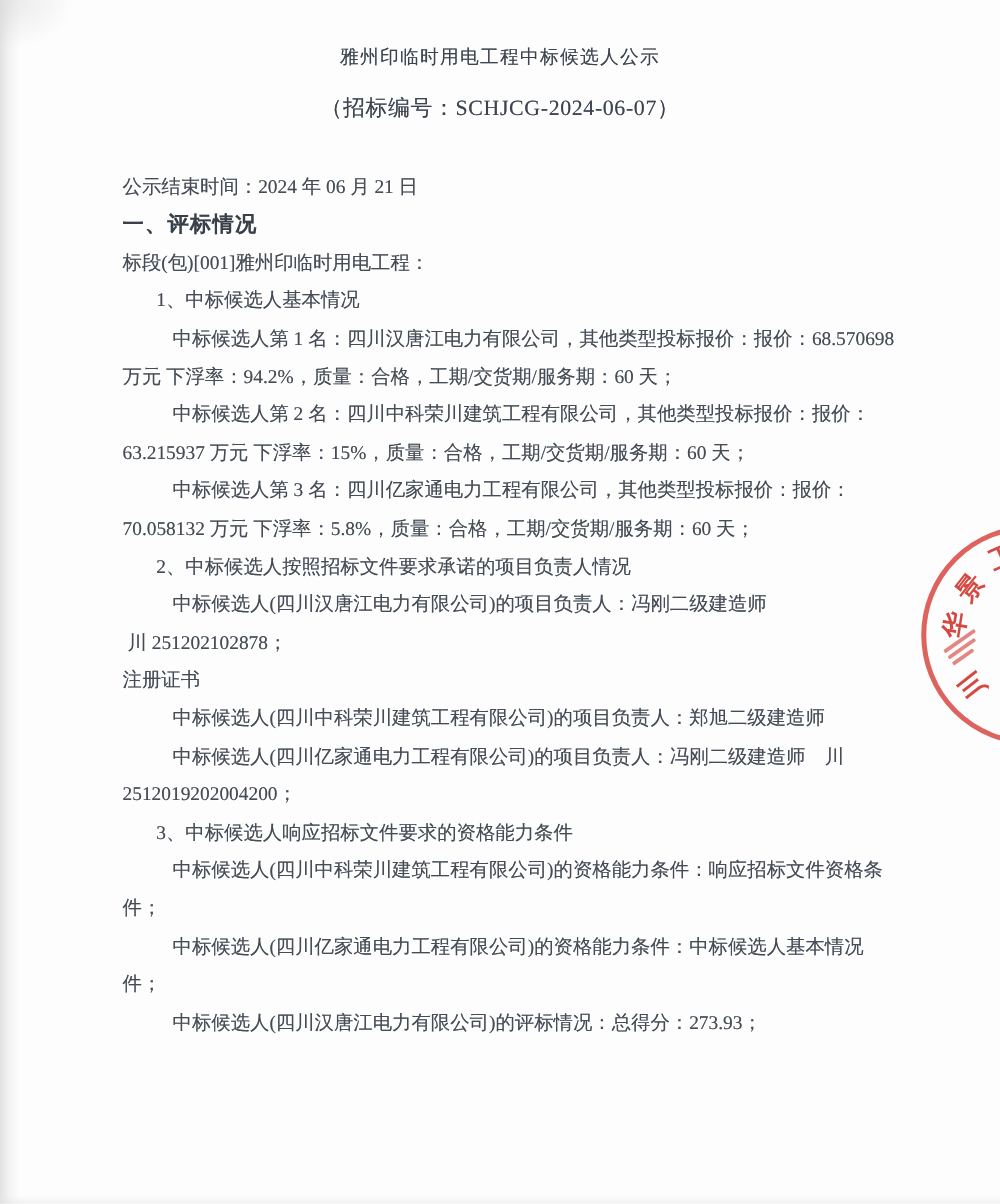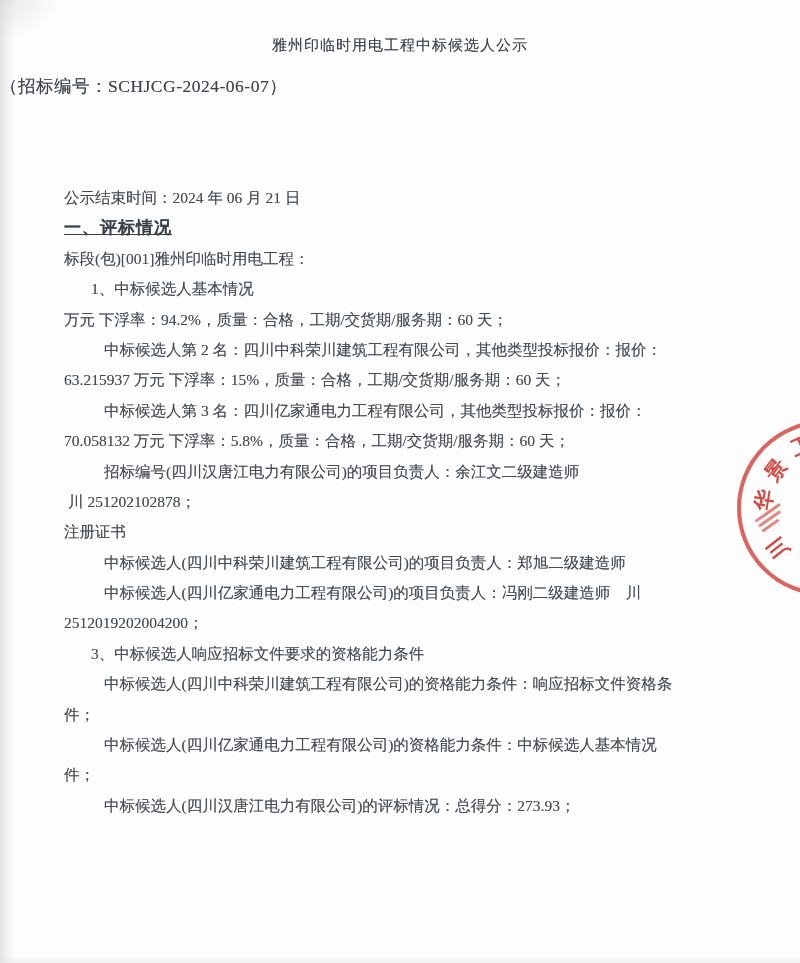--- a/index.html
+++ b/index.html
@@ -35,40 +35,39 @@
   
   .doc-title {
     position: absolute; top: 36px; left: 0;
     width: 100%; text-align: center;
     font-size: 15px; letter-spacing: 1px;
     color: #3d4450;
     text-shadow: 0 0 .5px rgba(61,68,80,.55);
   }
   .doc-subtitle {
     position: absolute; top: 74px; left: 0;
-    width: 100%; text-align: left;
+    width: 100%; text-align: center;
     font-size: 17.5px; letter-spacing: .5px;
     color: #3d4450;
     text-shadow: 0 0 .5px rgba(61,68,80,.55);
   }
   .doc-body {
     position: absolute; top: 135px; left: 0;
     width: 100%;
-    padding-left: 64px; padding-right: 40px;
+    padding-left: 98px; padding-right: 40px;
     box-sizing: border-box;
-    margin-top: 48px;
   }
   .line {
     height: 30.4px; line-height: 30.4px;
     font-size: 15.5px;
     color: #454c56;
     white-space: nowrap;
     text-shadow: 0 0 .5px rgba(69,76,86,.5);
   }
-  .line.heading { font-weight: bold; font-size: 17px; color: #394049; letter-spacing: 1px; text-decoration: underline; }
+  .line.heading { font-weight: bold; font-size: 17px; color: #394049; letter-spacing: 1px; }
   .line.item  { padding-left: 27px; }
   .line.para  { padding-left: 40px; }
   .line.plain2 { padding-left: 4px; }
 
   
   .seal {
     position: absolute; left: 737px; top: 420px;
     width: 176px; height: 176px;
     border: 4.5px solid rgba(214, 72, 66, .85);
     border-radius: 50%;
@@ -105,26 +104,28 @@
 <div class="scan-edge-bottom"></div>
 
 <div class="doc-title">雅州印临时用电工程中标候选人公示</div>
 <div class="doc-subtitle">（招标编号：SCHJCG-2024-06-07）</div>
 
 <div class="doc-body">
     <div class="line plain">公示结束时间：2024 年 06 月 21 日</div>
     <div class="line heading">一、评标情况</div>
     <div class="line plain">标段(包)[001]雅州印临时用电工程：</div>
     <div class="line item">1、中标候选人基本情况</div>
+    <div class="line para">中标候选人第 1 名：四川汉唐江电力有限公司，其他类型投标报价：报价：68.570698</div>
     <div class="line plain">万元 下浮率：94.2%，质量：合格，工期/交货期/服务期：60 天；</div>
     <div class="line para">中标候选人第 2 名：四川中科荣川建筑工程有限公司，其他类型投标报价：报价：</div>
     <div class="line plain">63.215937 万元 下浮率：15%，质量：合格，工期/交货期/服务期：60 天；</div>
     <div class="line para">中标候选人第 3 名：四川亿家通电力工程有限公司，其他类型投标报价：报价：</div>
     <div class="line plain">70.058132 万元 下浮率：5.8%，质量：合格，工期/交货期/服务期：60 天；</div>
-    <div class="line para">招标编号(四川汉唐江电力有限公司)的项目负责人：余江文二级建造师</div>
+    <div class="line item">2、中标候选人按照招标文件要求承诺的项目负责人情况</div>
+    <div class="line para">中标候选人(四川汉唐江电力有限公司)的项目负责人：冯刚二级建造师</div>
     <div class="line plain2">川 251202102878；</div>
     <div class="line plain">注册证书</div>
     <div class="line para">中标候选人(四川中科荣川建筑工程有限公司)的项目负责人：郑旭二级建造师</div>
     <div class="line para">中标候选人(四川亿家通电力工程有限公司)的项目负责人：冯刚二级建造师　川</div>
     <div class="line plain">2512019202004200；</div>
     <div class="line item">3、中标候选人响应招标文件要求的资格能力条件</div>
     <div class="line para">中标候选人(四川中科荣川建筑工程有限公司)的资格能力条件：响应招标文件资格条</div>
     <div class="line plain">件；</div>
     <div class="line para">中标候选人(四川亿家通电力工程有限公司)的资格能力条件：中标候选人基本情况</div>
     <div class="line plain">件；</div>

